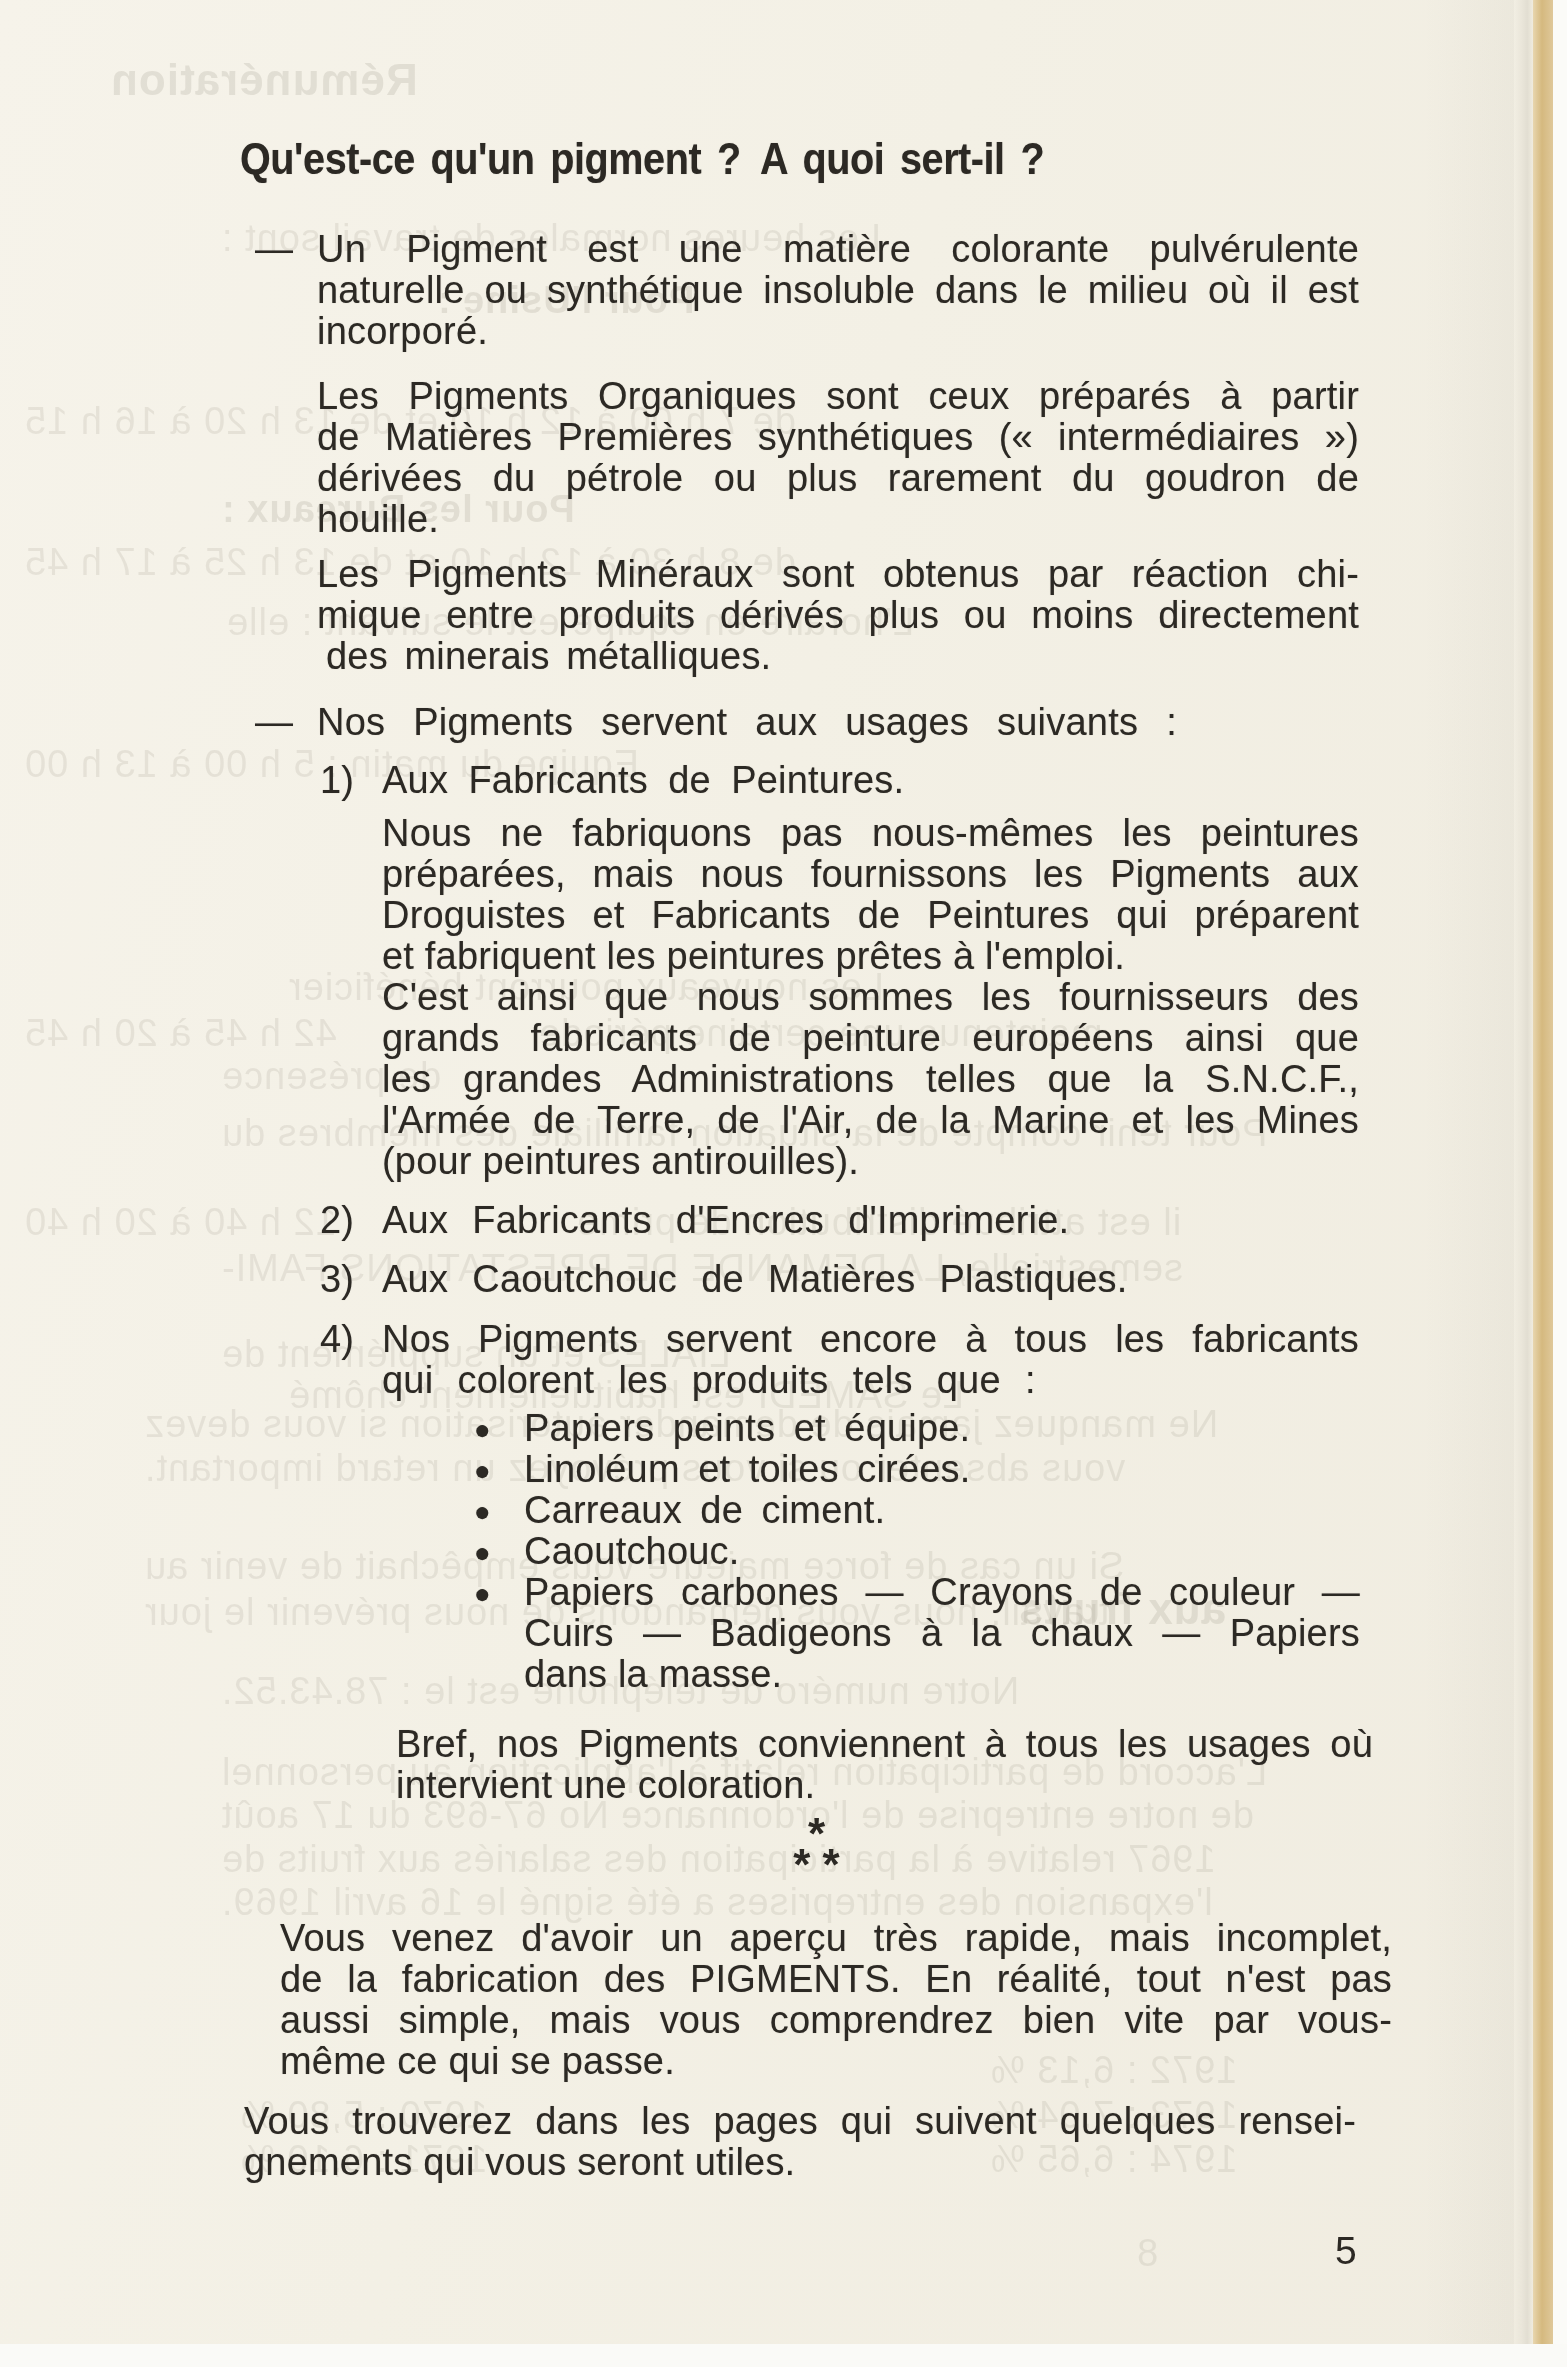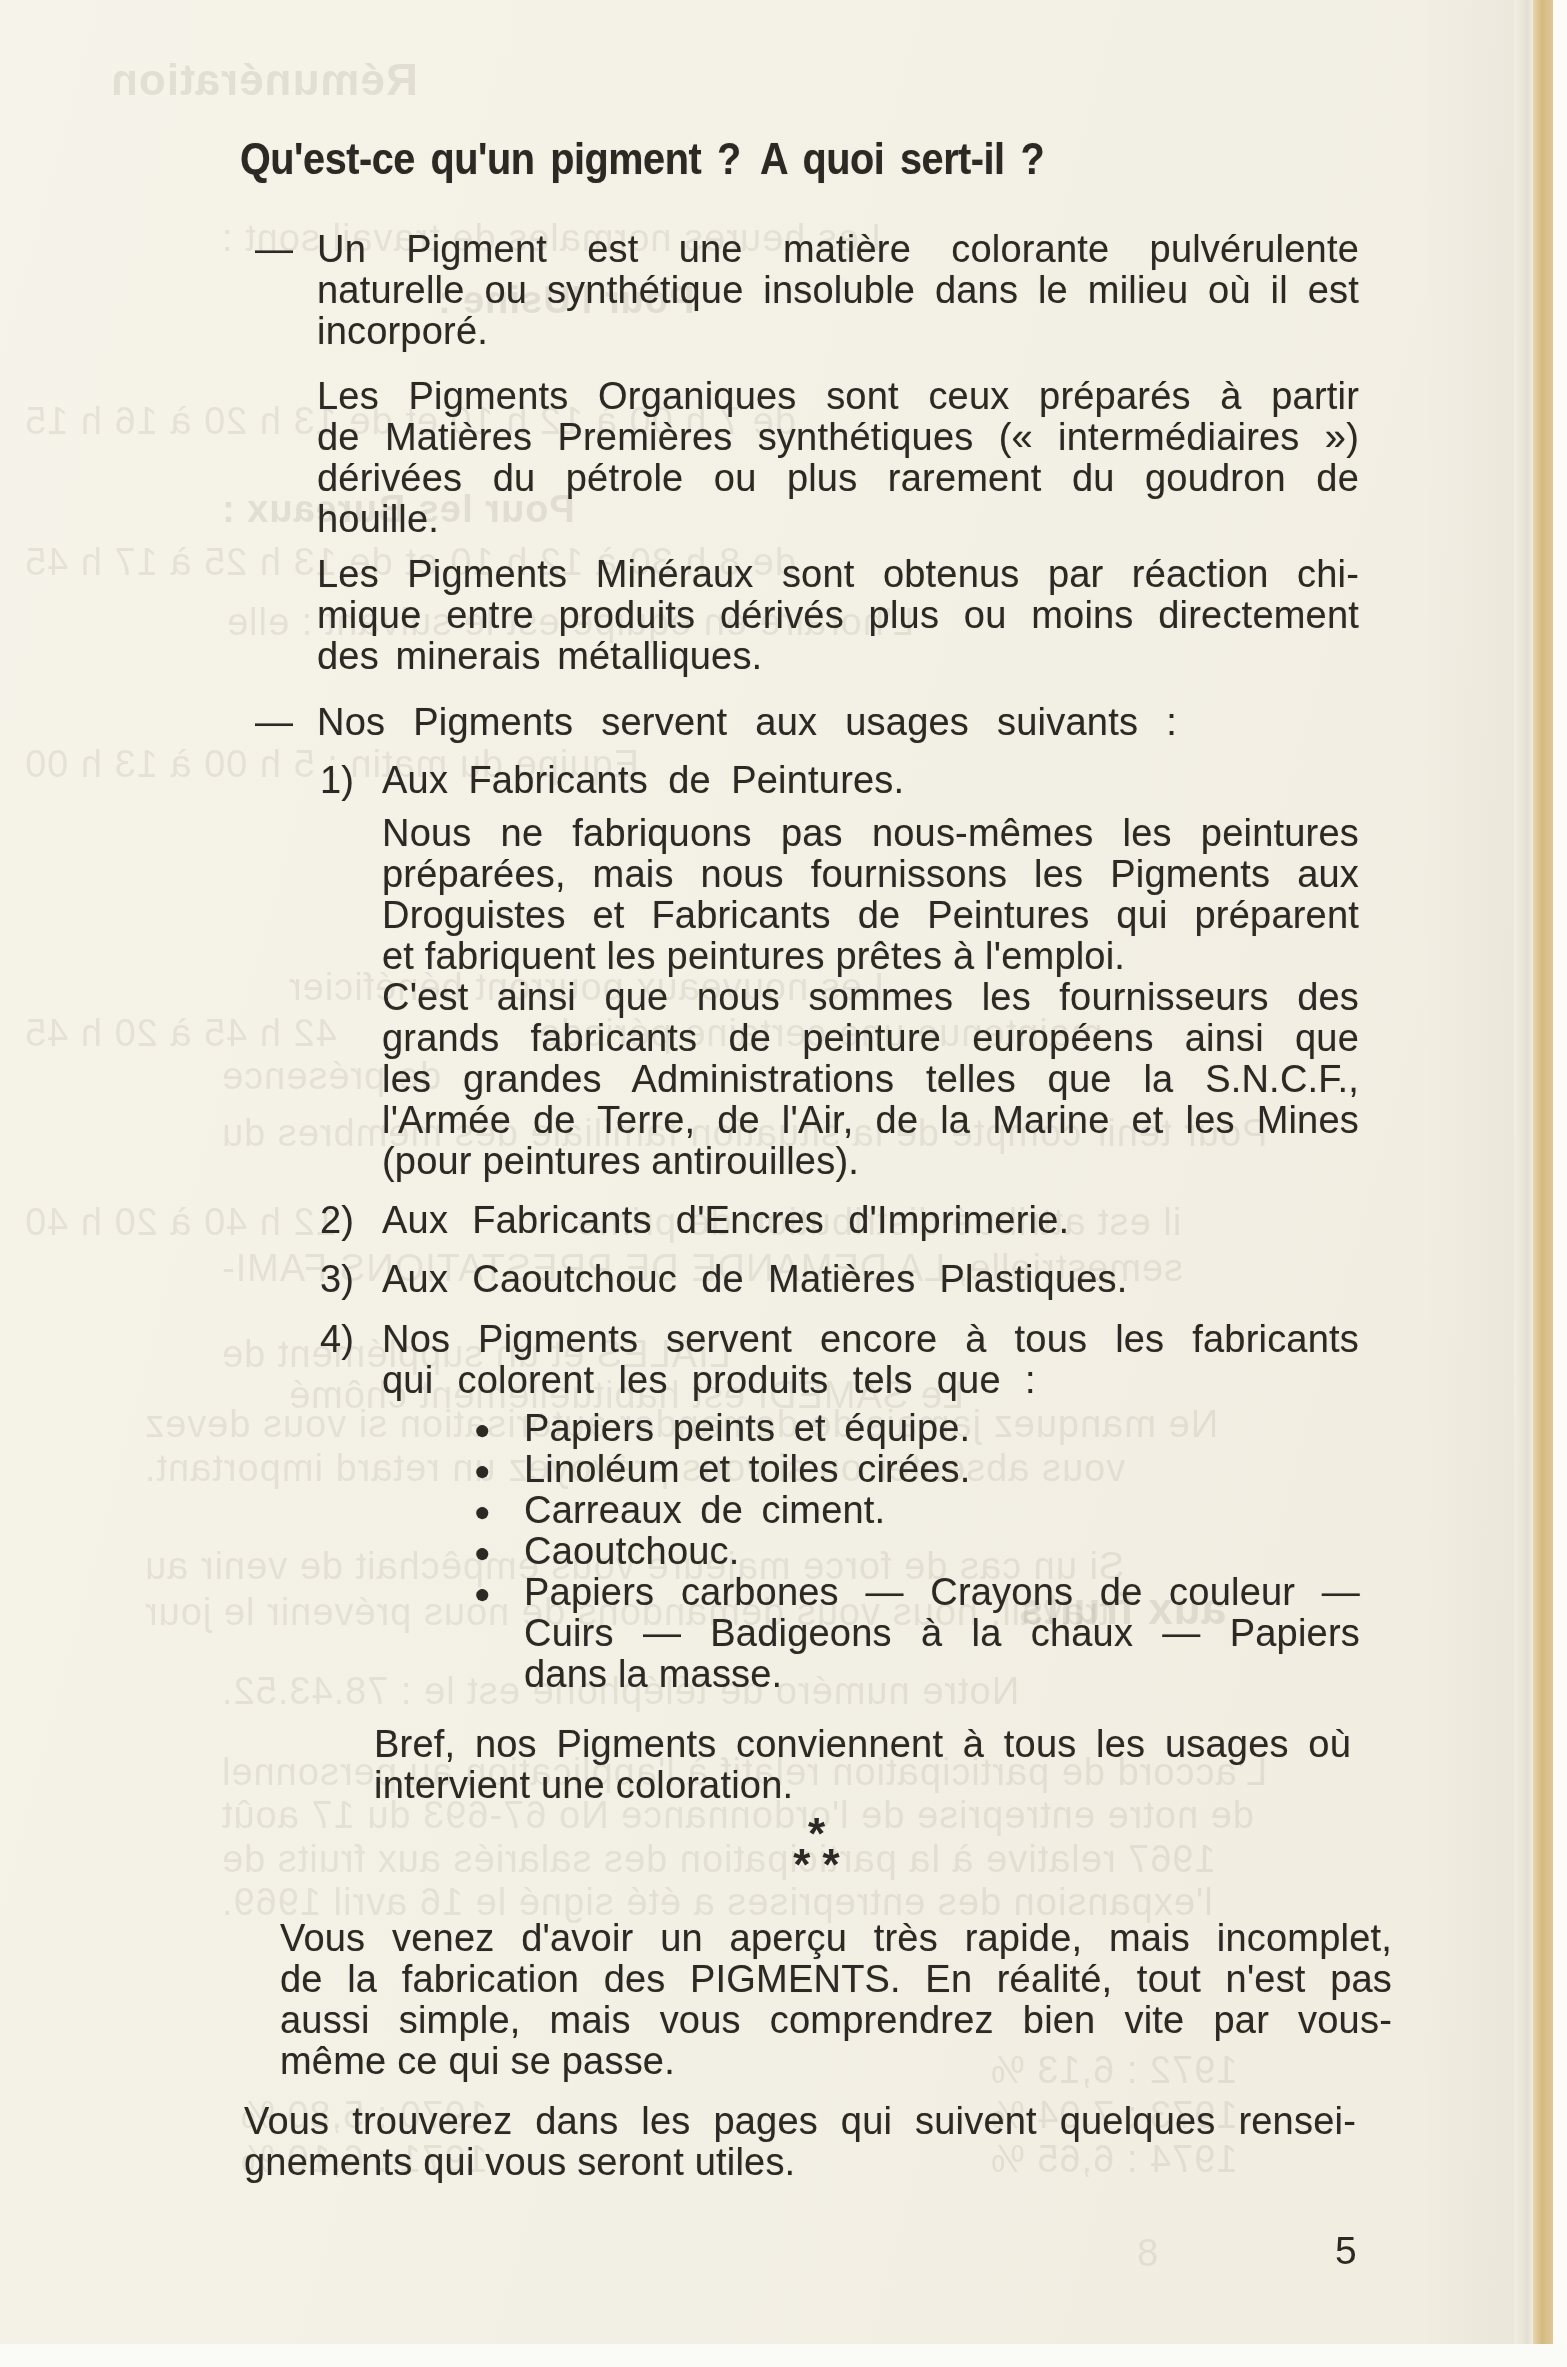--- a/index.html
+++ b/index.html
@@ -96,21 +96,21 @@
   <div class="ln a-j"><span class="mk"></span><span class="tx">Les Pigments Organiques sont ceux préparés à partir</span></div>
       <div class="ln a-j"><span class="mk"></span><span class="tx">de Matières Premières synthétiques (« intermédiaires »)</span></div>
       <div class="ln a-j"><span class="mk"></span><span class="tx">dérivées du pétrole ou plus rarement du goudron de</span></div>
       <div class="ln a-l"><span class="mk"></span><span class="tx">houille.</span></div>
     </div>
 
   <div class="blk" style="left:317px;top:554px;width:1042px;">
 
   <div class="ln a-j"><span class="mk"></span><span class="tx">Les Pigments Minéraux sont obtenus par réaction chi-</span></div>
       <div class="ln a-j"><span class="mk"></span><span class="tx">mique entre produits dérivés plus ou moins directement</span></div>
-      <div class="ln a-l" style="word-spacing: 5.8px;"><span class="mk"></span><span class="tx">des minerais métalliques.</span></div>
+      <div class="ln a-l" style="word-spacing: 5.8px; margin-left: 9px;"><span class="mk"></span><span class="tx">des minerais métalliques.</span></div>
     </div>
 
   <div class="blk" style="left:317px;top:702px;width:1042px;">
 
   <div class="ln a-l" style="word-spacing: 17.3px;"><span class="mk">—</span><span class="tx">Nos Pigments servent aux usages suivants :</span></div>
     </div>
 
   <div class="blk" style="left:382px;top:760px;width:977px;">
 
   <div class="ln a-l" style="word-spacing: 9.6px;"><span class="mk">1)</span><span class="tx">Aux Fabricants de Peintures.</span></div>
@@ -149,21 +149,21 @@
 
   <div class="ln a-l" style="word-spacing: 7.7px;"><span class="mk">●</span><span class="tx">Papiers peints et équipe.</span></div>
       <div class="ln a-l" style="word-spacing: 7.7px;"><span class="mk">●</span><span class="tx">Linoléum et toiles cirées.</span></div>
       <div class="ln a-l" style="word-spacing: 7.7px;"><span class="mk">●</span><span class="tx">Carreaux de ciment.</span></div>
       <div class="ln a-l"><span class="mk">●</span><span class="tx">Caoutchouc.</span></div>
       <div class="ln a-j"><span class="mk">●</span><span class="tx">Papiers carbones — Crayons de couleur —</span></div>
       <div class="ln a-j"><span class="mk"></span><span class="tx">Cuirs — Badigeons à la chaux — Papiers</span></div>
       <div class="ln a-l"><span class="mk"></span><span class="tx">dans la masse.</span></div>
     </div>
 
-  <div class="blk" style="left:374px;top:1724px;width:977px;">
+  <div class="blk" style="left:396px;top:1724px;width:977px;">
 
   <div class="ln a-j"><span class="mk"></span><span class="tx">Bref, nos Pigments conviennent à tous les usages où</span></div>
       <div class="ln a-l"><span class="mk"></span><span class="tx">intervient une coloration.</span></div>
     </div>
 
   <div class="stars">
     <div>*</div>
     <div>* *</div>
   </div>
 

